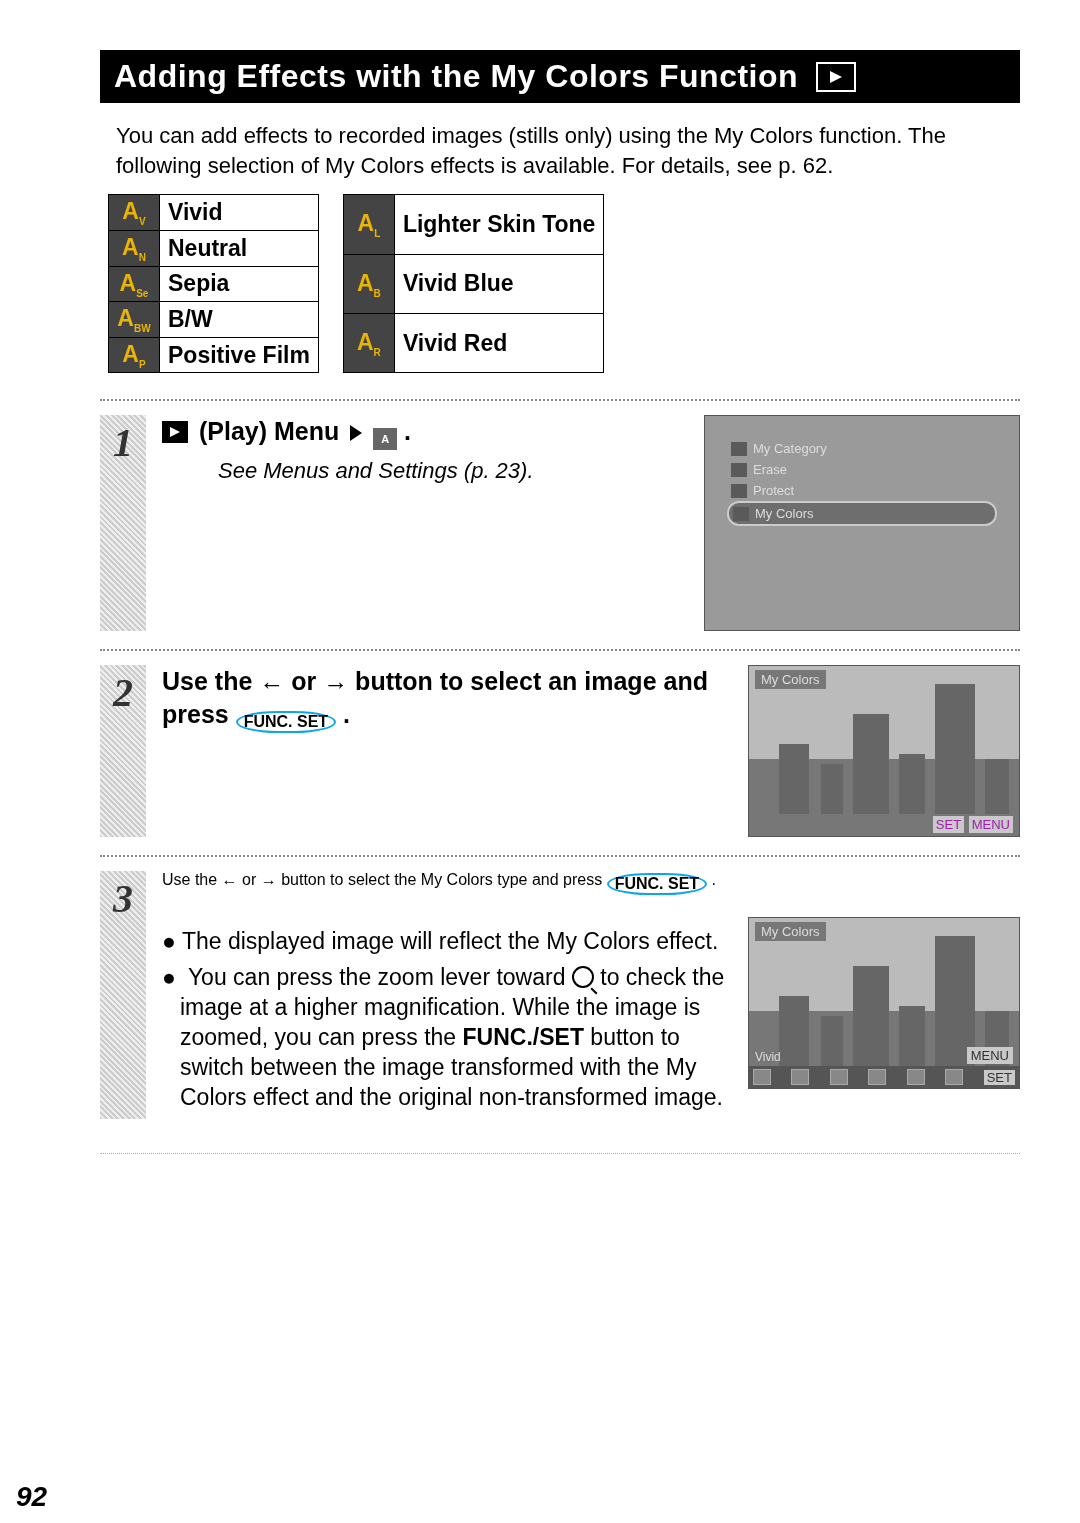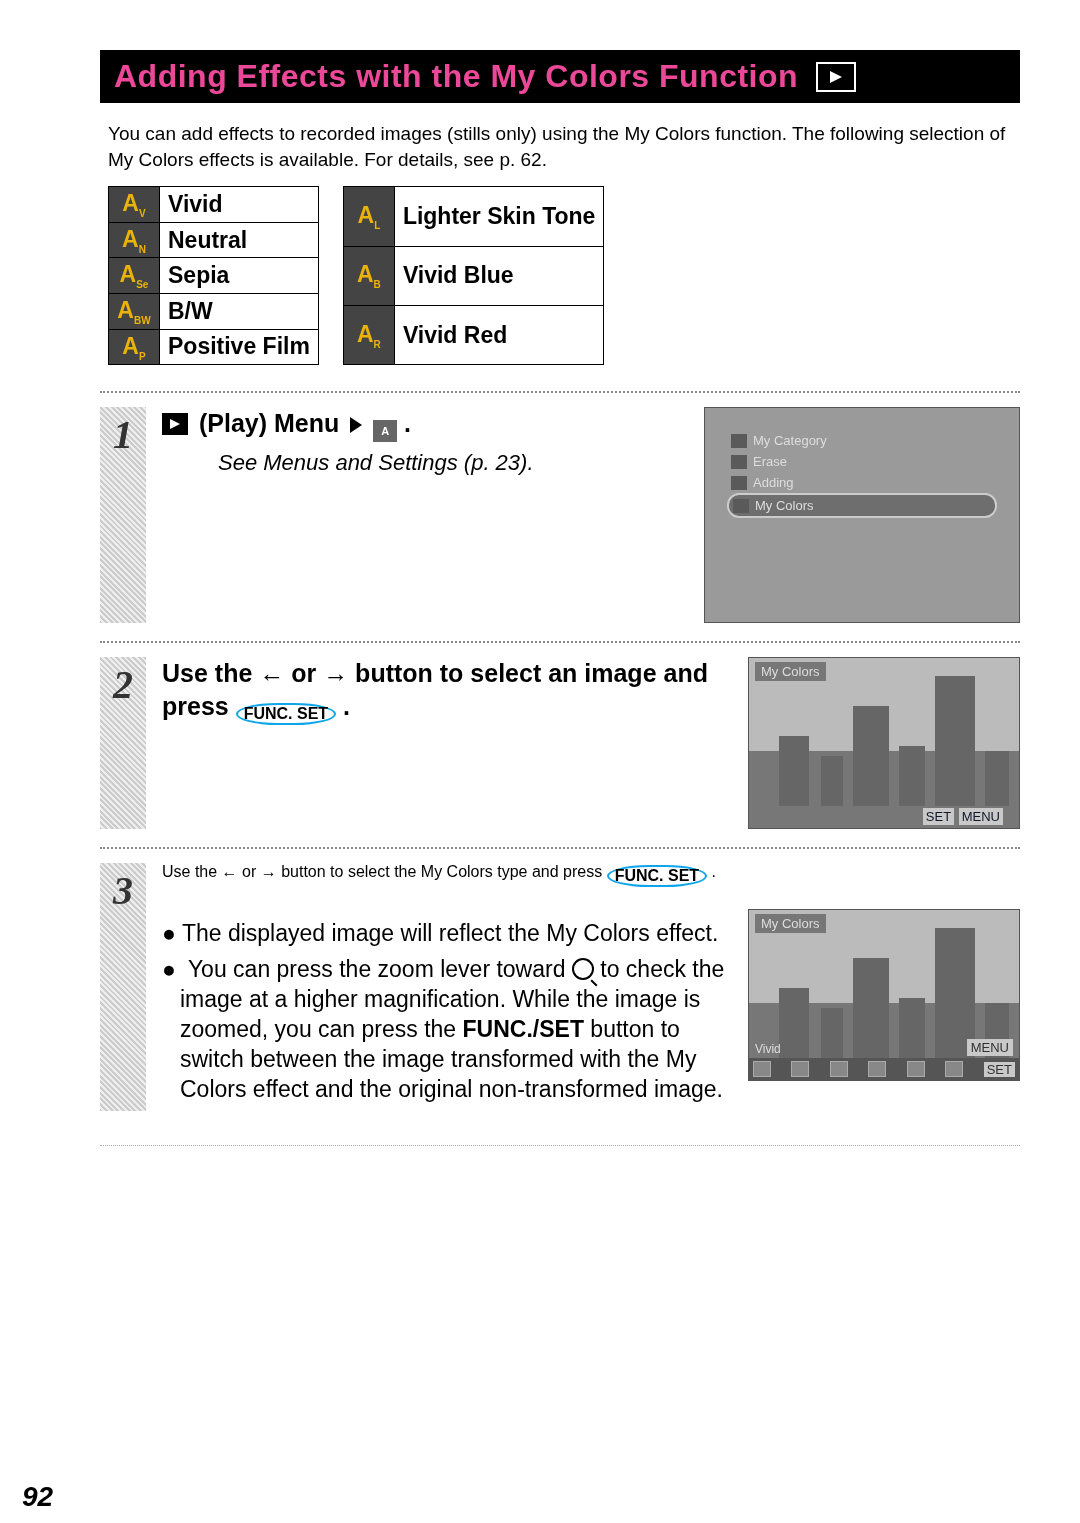--- a/index.html
+++ b/index.html
@@ -1,22 +1,22 @@
 <!DOCTYPE html>
 <html><head>
 <meta charset="utf-8">
 <style>
 body{margin:0;background:#fff;font-family:Arial,Helvetica,sans-serif;color:#000}
 .page{width:1080px;height:1523px;margin:0 auto;position:relative;background:#fff;box-sizing:border-box}
 .inner{position:absolute;left:100px;top:50px;right:60px;bottom:40px}
-.title-bar{background:#000;color:#ec4899;padding:8px 14px;display:flex;align-items:center;gap:10px}
+.title-bar{background:#000;color:#ffffff;padding:8px 14px;display:flex;align-items:center;gap:10px}
 .title-text{font-weight:bold;font-size:32px;letter-spacing:.5px}
 .play-rect{display:inline-flex;align-items:center;justify-content:center;width:36px;height:26px;border:2px solid #fff;margin-left:8px}
 .play-rect svg{display:block}
-.intro{font-size:19px;line-height:1.35;margin:18px 8px 14px}
+.intro{font-size:22px;line-height:1.35;margin:18px 16px 14px}
 .tables-row{display:flex;gap:24px;margin-left:8px}
 table.my-colors{border-collapse:collapse}
 table.my-colors td{border:1px solid #000;padding:3px 8px;font-size:23px;font-weight:bold}
 td.iconcell{width:34px;text-align:center;background:#444;color:#eab308;font-size:14px;font-weight:bold;padding:3px}
 td.iconcell .subs{font-size:10px;vertical-align:sub}
 .steps{margin-top:26px}
 .step{display:flex;border-top:2px dotted #888;padding:14px 0 18px;gap:16px}
 .step:last-child{padding-bottom:0}
 .step-num{width:46px;min-width:46px;background:repeating-linear-gradient(45deg,#ccc,#ccc 2px,#eee 2px,#eee 4px);display:flex;align-items:flex-start;justify-content:center;padding-top:4px}
 .step-num span{font-family:Georgia,"Times New Roman",serif;font-style:italic;font-weight:bold;font-size:40px;color:#333}
@@ -30,33 +30,33 @@
 .sub-ref{font-style:italic;font-size:22px;margin-left:56px}
 .arrow{font-weight:bold}
 .func-badge{display:inline-block;border:2px solid #0ea5e9;border-radius:50%/60%;padding:1px 6px;font-size:16px;font-weight:bold;line-height:1;vertical-align:-4px}
 .shot{width:270px;height:170px;background:#9a9a9a;border:1px solid #555;position:relative;font-size:13px;color:#ddd}
 .shot.menu{padding:22px}
 .shot .row{display:flex;align-items:center;gap:6px;padding:3px 4px}
 .shot .row.sel{border:2px solid #ccc;border-radius:12px;background:#6e6e6e}
 .shot .miniic{width:16px;height:14px;background:#5a5a5a}
 .shot.img .top-tag{position:absolute;top:4px;left:6px;background:#777;padding:2px 6px}
 .shot.img .br{position:absolute;bottom:4px;right:6px;color:#333;background:#c9c9c9;padding:1px 4px}
-.shot.img .br2{position:absolute;bottom:4px;right:16px;color:#0f172a}
+.shot.img .br2{position:absolute;bottom:4px;right:6px;color:#a21caf}
 .shot.img .br2 span{background:#c9c9c9;padding:1px 3px;margin-left:1px}
 .shot.city::before{content:"";position:absolute;inset:0;background:linear-gradient(#bbb 55%,#777 55%)}
 .shot.city .bld{position:absolute;bottom:22px;background:#666}
 .b1{left:30px;width:30px;height:70px}.b2{left:72px;width:22px;height:50px}.b3{left:104px;width:36px;height:100px}.b4{left:150px;width:26px;height:60px}.b5{left:186px;width:40px;height:130px}.b6{left:236px;width:24px;height:55px}
 .shot.city .bar-bot{position:absolute;left:0;right:0;bottom:0;height:22px;background:#555;display:flex;align-items:center;justify-content:space-between;padding:0 4px}
 .shot.city .bar-bot .chip{width:16px;height:14px;background:#888;border:1px solid #aaa}
 .shot.city .q{position:absolute;top:4px;right:6px;width:16px;height:16px;border:1px solid #bbb;border-radius:50%}
 .shot.city .label{position:absolute;bottom:24px;left:6px;font-size:12px}
 .bullets{margin:10px 0 0;padding-left:0}
 .bullets li{list-style:none;text-indent:-18px;padding-left:18px;margin-bottom:6px;font-size:23px;line-height:1.3}
 .bullets li::before{content:"●";margin-right:6px}
-.pagenum{position:absolute;left:22px;bottom:10px;font-weight:bold;font-style:italic;font-size:28px}
+.pagenum{position:absolute;left:16px;bottom:10px;font-weight:bold;font-style:italic;font-size:28px}
 .dot-rule{border-top:1px dotted #aaa;margin-top:34px}
 .mag{display:inline-block;width:18px;height:18px;border:2px solid #000;border-radius:50%;position:relative;vertical-align:-3px}
 .mag::after{content:"";position:absolute;right:-6px;bottom:-6px;width:8px;height:2px;background:#000;transform:rotate(45deg)}
 </style>
 </head>
 <body>
 
 <div class="page">
   <div class="inner">
 
@@ -134,21 +134,21 @@
             <div class="row">
                 <span class="miniic"></span>
                 <span>My Category</span>
               </div>
             <div class="row">
                 <span class="miniic"></span>
                 <span>Erase</span>
               </div>
             <div class="row">
                 <span class="miniic"></span>
-                <span>Adding</span>
+                <span>Protect</span>
               </div>
             <div class="row sel">
                 <span class="miniic"></span>
                 <span>My Colors</span>
               </div>
           </div>
         </div>
       </div>
 
       <div class="step">

